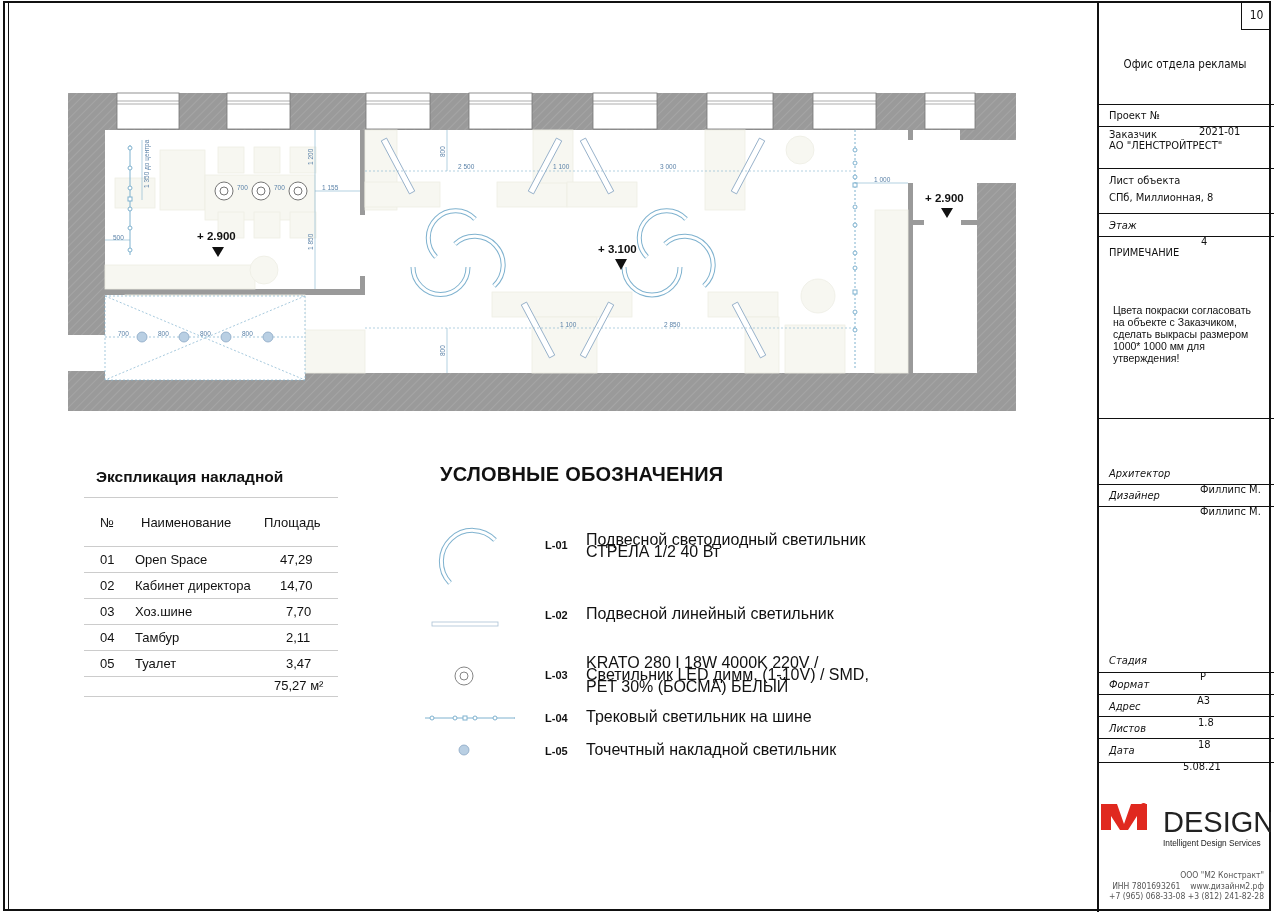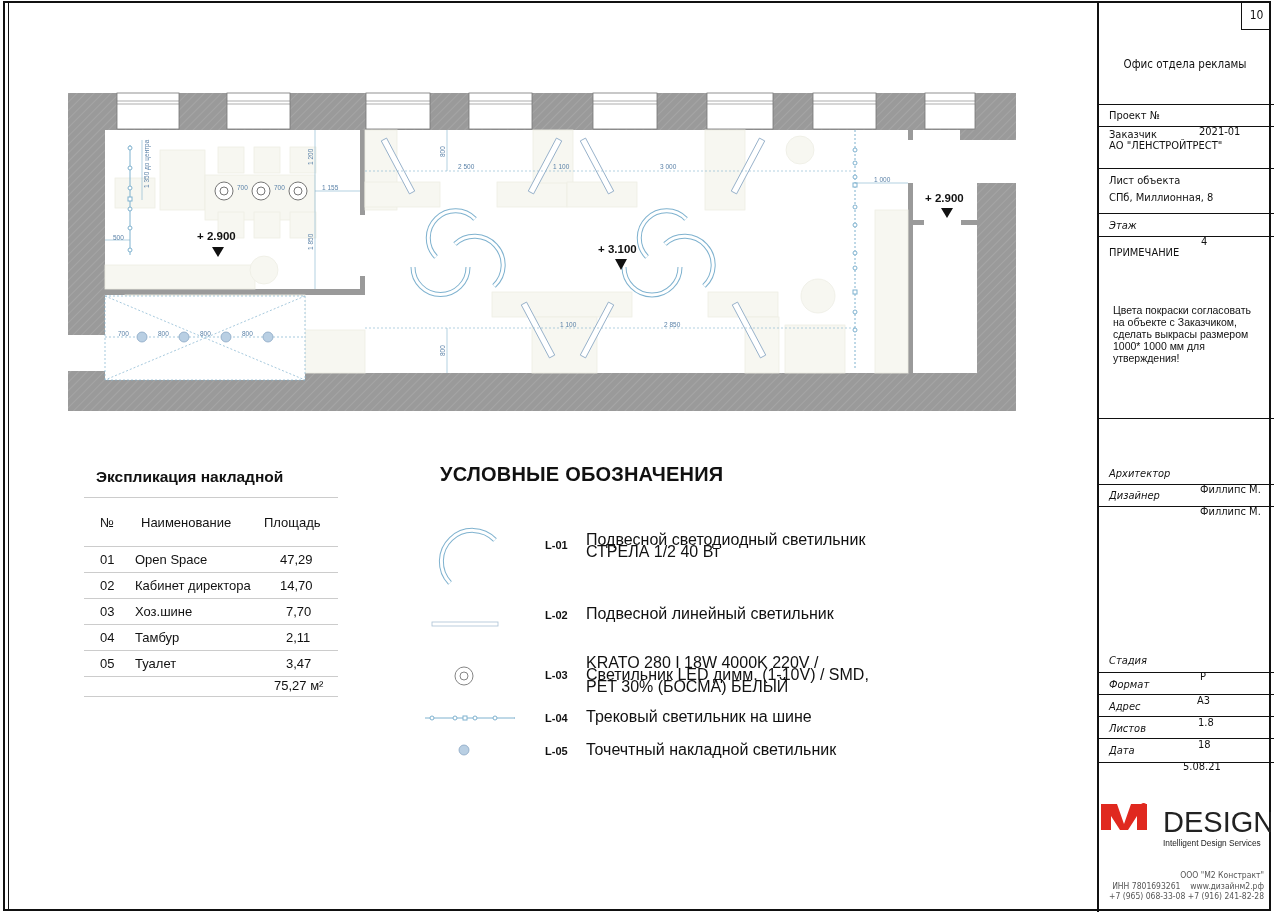--- a/index.html
+++ b/index.html
@@ -389,14 +389,14 @@
   <svg width="170" height="55">
     <path d="M0 4 L16 4 L23 24 L30 4 L46 4 L46 30 L36 30 L36 16 L27 30 L19 30 L10 16 L10 30 L0 30 Z" fill="#e0291f"></path>
     <text x="39" y="12" font-family="Liberation Sans, sans-serif" font-weight="bold" font-size="13" fill="#e0291f">2</text>
     <text x="62" y="32" font-family="Liberation Sans, sans-serif" font-size="29" fill="#222">DESIGN</text>
     <text x="62" y="46" font-family="Liberation Sans, sans-serif" font-size="8.3" fill="#222">Intelligent Design Services</text>
   </svg>
 </div>
 <div class="company">
   <div>ООО "М2 Констракт"</div>
   <div><span>ИНН 7801693261</span>&nbsp;&nbsp;&nbsp;&nbsp;<span>www.дизайнм2.рф</span></div>
-  <div>+7 (965) 068-33-08   +7 (916) 241-82-28</div>
+  <div>+7 (965) 068-33-08   +3 (812) 241-82-28</div>
 </div>
 
 </body></html>

